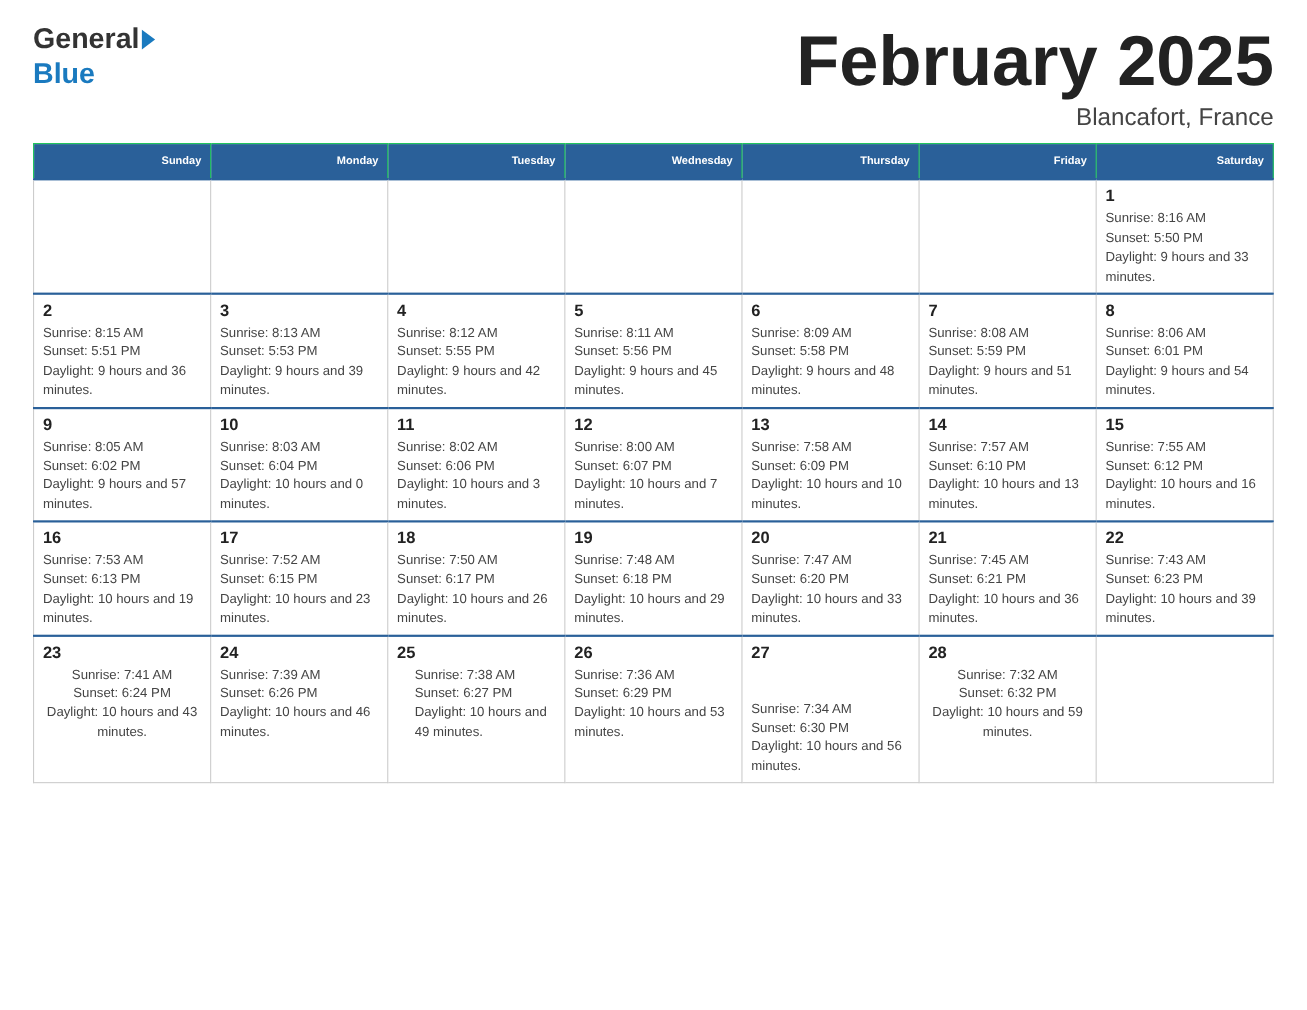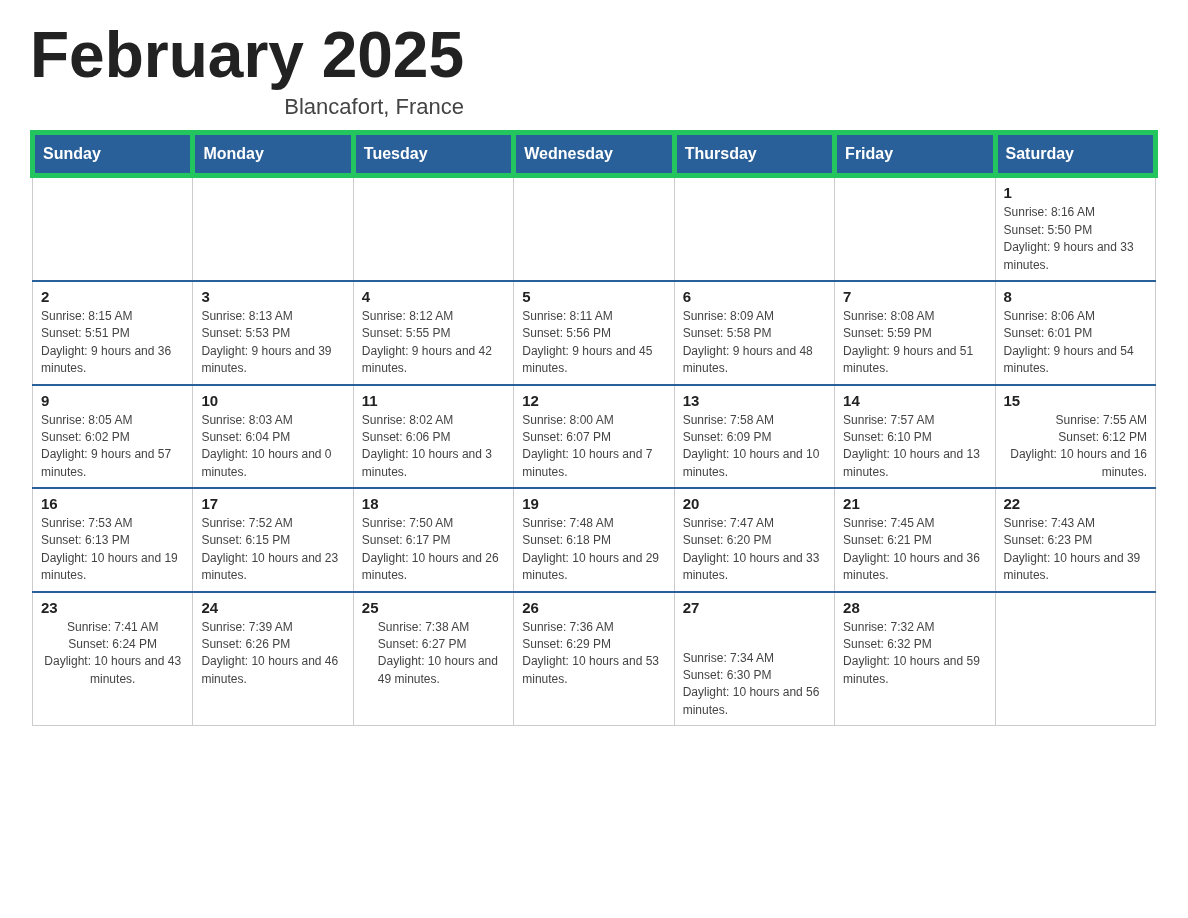--- a/index.html
+++ b/index.html
@@ -36,25 +36,25 @@
       margin-top: 4px;
     }
     .calendar {
       width: 100%;
       border-collapse: collapse;
       margin-top: 8px;
     }
     .calendar th {
       background-color: #2a6099;
       color: #fff;
-      font-size: 16px;
+      font-size: 10px;
       font-weight: bold;
       padding: 10px 8px;
-      text-align: left;
-      border: 5px solid #22c55e;
+      text-align: right;
+      border: 1px solid #22c55e;
     }
     .calendar td {
       vertical-align: top;
       border: 1px solid #ccc;
       padding: 6px 8px;
       width: calc(100% / 7);
       min-height: 110px;
       font-size: 12.5px;
       color: #333;
       background: #fff;
@@ -102,20 +102,29 @@
     .logo-text-blue {
       font-size: 26px;
       font-weight: bold;
       color: #1a7abf;
     }
   </style>
 </head>
 <body>
 
 <div class="header">
+  <div class="logo">
+    <div class="logo-row">
+      <span class="logo-text-general">General</span>
+      <span class="logo-arrow"></span>
+    </div>
+    <div>
+      <span class="logo-text-blue">Blue</span>
+    </div>
+  </div>
   <div class="title-section">
     <div class="month-title">February 2025</div>
     <div class="location">Blancafort, France</div>
   </div>
 </div>
 
 <table class="calendar">
   <thead>
     <tr>
       <th>Sunday</th>
@@ -218,21 +227,21 @@
 Daylight: 10 hours and 10 minutes.</div>
         </td>
         <td>
           <span class="day-number">14</span>
           <div class="day-info" style="white-space: pre-line;">Sunrise: 7:57 AM
 Sunset: 6:10 PM
 Daylight: 10 hours and 13 minutes.</div>
         </td>
         <td>
           <span class="day-number">15</span>
-          <div class="day-info" style="white-space: pre-line; text-align: right;">Sunrise: 7:55 AM
+          <div class="day-info" style="white-space: pre-line;">Sunrise: 7:55 AM
 Sunset: 6:12 PM
 Daylight: 10 hours and 16 minutes.</div>
         </td>
       </tr>
       <tr>
         <td>
           <span class="day-number">16</span>
           <div class="day-info" style="white-space: pre-line;">Sunrise: 7:53 AM
 Sunset: 6:13 PM
 Daylight: 10 hours and 19 minutes.</div>
@@ -300,20 +309,20 @@
 Daylight: 10 hours and 53 minutes.</div>
         </td>
         <td>
           <span class="day-number">27</span>
           <div class="day-info" style="white-space: pre-line; margin-top: 34px;">Sunrise: 7:34 AM
 Sunset: 6:30 PM
 Daylight: 10 hours and 56 minutes.</div>
         </td>
         <td>
           <span class="day-number">28</span>
-          <div class="day-info" style="white-space: pre-line;">Sunrise: 7:32 AM
+          <div class="day-info" style="white-space: pre-line; text-align: center;">Sunrise: 7:32 AM
 Sunset: 6:32 PM
 Daylight: 10 hours and 59 minutes.</div>
         </td>
         <td class="empty-cell"></td>
       </tr>
     </tbody>
 </table>
 
 </body></html>

